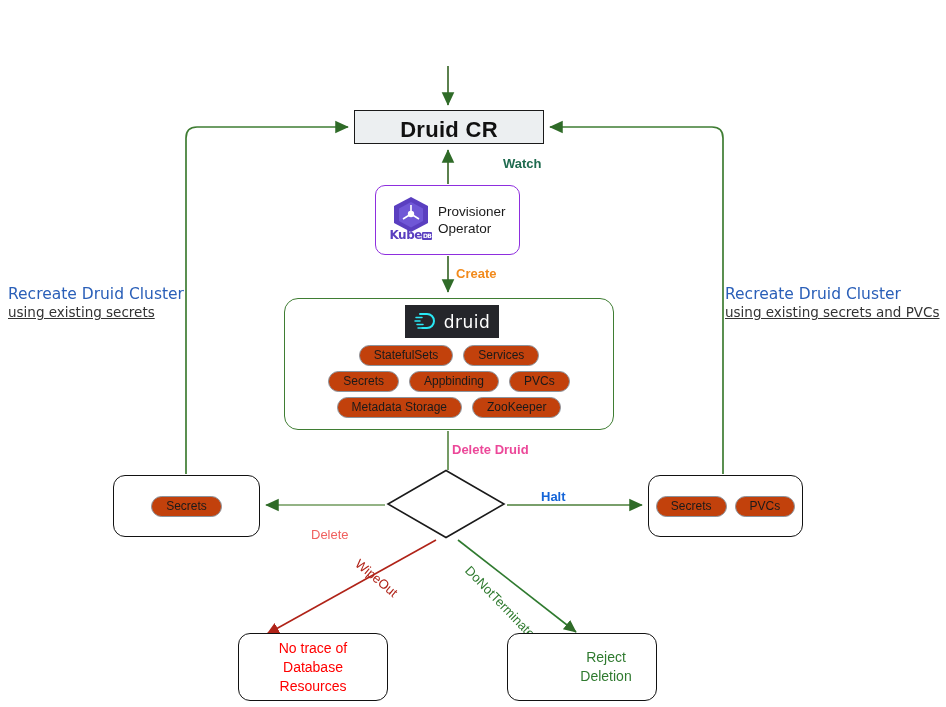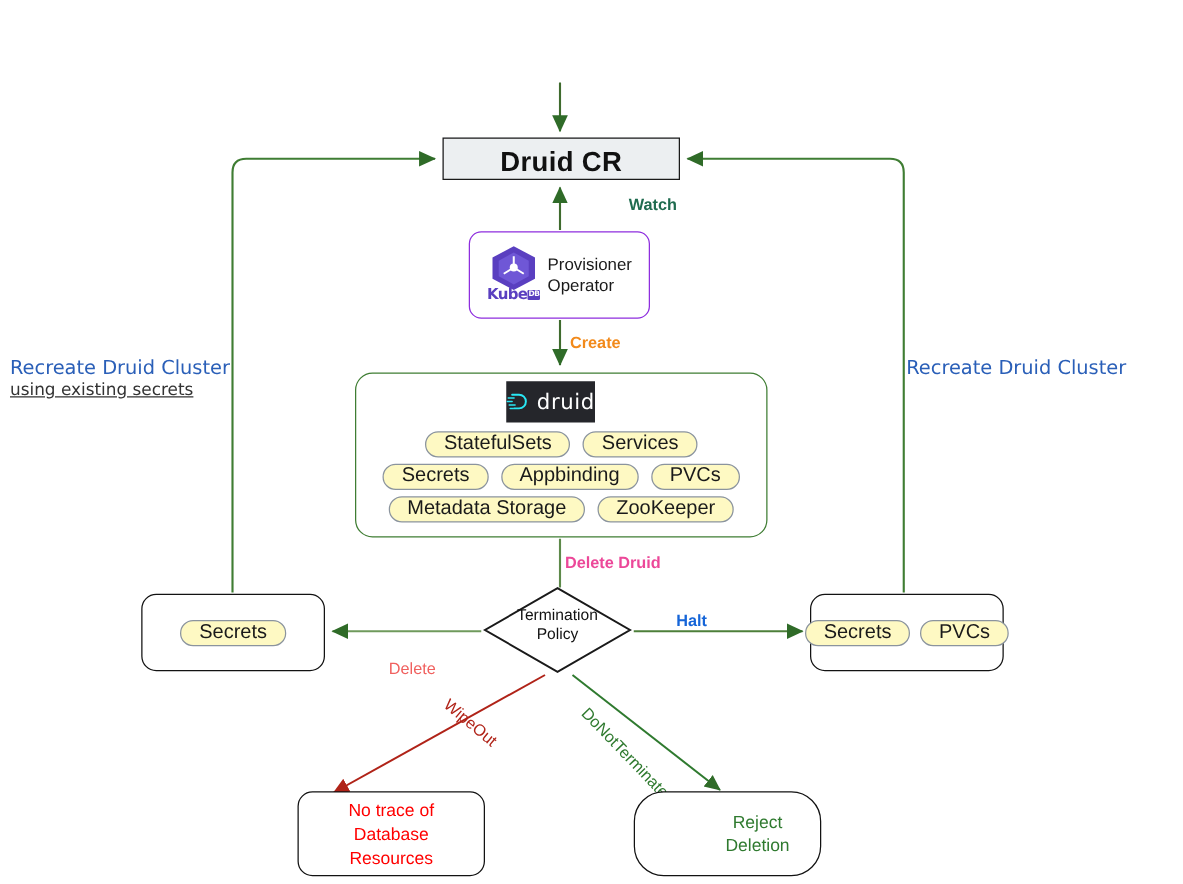--- a/index.html
+++ b/index.html
@@ -27,44 +27,44 @@
   #operator .txt{font-size:13.5px;color:#1a1a1a;line-height:17px;}
 
   .kube-wrap{position:absolute;left:8px;top:6px;width:46px;height:50px;}
   .kube-text{position:absolute;left:0;top:33px;width:46px;text-align:center;
      font-family:"DejaVu Sans",sans-serif;font-weight:bold;font-size:12px;color:#5a3fc0;letter-spacing:-.5px;}
   .kube-db{display:inline-block;background:#5a3fc0;color:#fff;font-size:6px;line-height:6px;
      padding:1px 1px;vertical-align:middle;border-radius:1px;}
 
   
   #druid-box{left:284px;top:298px;width:330px;height:132px;border:1.6px solid #3f7d33;border-radius:14px;background:#fff;}
-  #druid-logo{position:absolute;left:405px;top:305px;width:71px;height:33px;background:#25262b;
+  #druid-logo{position:absolute;left:405px;top:305px;width:94px;height:33px;background:#25262b;
      display:flex;align-items:center;justify-content:center;gap:4px;}
   #druid-logo .dtext{color:#ffffff;font-size:17px;font-family:"DejaVu Sans",sans-serif;letter-spacing:.5px;}
 
   .pill-rows{position:absolute;left:284px;top:345px;width:330px;}
   .pill-row{display:flex;justify-content:center;gap:10px;margin-bottom:5px;}
-  .pill{background:#fef9c3;border:1px solid #8b949e;border-radius:11px;height:19px;line-height:18px;
-     padding:0 14px;font-size:16px;color:#1a1a1a;white-space:nowrap;text-align:right;}
+  .pill{background:#c2410c;border:1px solid #8b949e;border-radius:11px;height:19px;line-height:18px;
+     padding:0 14px;font-size:12px;color:#1a1a1a;white-space:nowrap;text-align:right;}
 
   
   #left-box{left:113px;top:475px;width:147px;height:62px;border:1.7px solid #121212;border-radius:12px;background:#fff;
      display:flex;align-items:center;justify-content:center;}
   #right-box{left:648px;top:475px;width:155px;height:62px;border:1.7px solid #121212;border-radius:12px;background:#fff;
      display:flex;align-items:center;justify-content:center;gap:8px;}
 
   
   #diamond{left:386px;top:469px;width:120px;height:70px;}
   #diamond .dlabel{position:absolute;left:0;top:16px;width:120px;text-align:center;font-size:12.5px;color:#111;line-height:15px;}
 
   
   #wipe-box{left:238px;top:633px;width:150px;height:68px;border:1.7px solid #121212;border-radius:12px;background:#fff;
      display:flex;align-items:center;justify-content:center;}
   #wipe-box .t{color:#ff0000;font-size:14px;line-height:19px;text-align:center;}
-  #reject-box{left:507px;top:633px;width:150px;height:68px;border:1.7px solid #121212;border-radius:24px;background:#fff;
+  #reject-box{left:507px;top:633px;width:150px;height:68px;border:1.7px solid #121212;border-radius:12px;background:#fff;
      display:flex;align-items:center;justify-content:center;padding-left:48px;}
   #reject-box .t{color:#2f7a2f;font-size:14px;line-height:19px;text-align:center;}
 
   
   .elabel{position:absolute;font-size:13px;white-space:nowrap;}
   #lbl-watch{left:455px;top:156px;color:#1f6b4f;font-weight:bold;margin-left:48px;}
   #lbl-create{left:456px;top:266px;color:#f28a1b;font-weight:bold;}
   #lbl-delete-druid{left:452px;top:442px;color:#ec4899;font-weight:bold;}
   #lbl-delete{left:311px;top:489px;color:#f0615f;margin-top:38px;}
   #lbl-halt{left:541px;top:489px;color:#1565d8;font-weight:bold;}
@@ -163,24 +163,20 @@
       <span class="pill">ZooKeeper</span>
     </div>
   </div>
 
   <div class="elabel" id="lbl-delete-druid">Delete Druid</div>
 
   <div class="node" id="diamond">
     <svg width="120" height="70" viewBox="0 0 120 70">
       <polygon points="60,1.5 118,35 60,68.5 2,35" fill="#ffffff" stroke="#1a1a1a" stroke-width="1.6"></polygon>
     </svg>
-    <div class="dlabel">
-      <div>Termination</div>
-      <div>Policy</div>
-    </div>
   </div>
 
   <div class="elabel" id="lbl-delete">Delete</div>
   <div class="elabel" id="lbl-halt">Halt</div>
   <div class="elabel" id="lbl-wipeout">WipeOut</div>
   <div class="elabel" id="lbl-donot">DoNotTerminate</div>
 
   <div class="node" id="left-box">
     <span class="pill">Secrets</span>
   </div>
@@ -203,15 +199,16 @@
       <div>Deletion</div>
     </div>
   </div>
 
   <div class="side" id="side-left">
     <div class="l1">Recreate Druid Cluster</div>
     <div class="l2">using existing secrets</div>
   </div>
   <div class="side" id="side-right">
     <div class="l1">Recreate Druid Cluster</div>
+    <div class="l2">using existing secrets and PVCs</div>
   </div>
 
 </div>
 
 </body></html>

